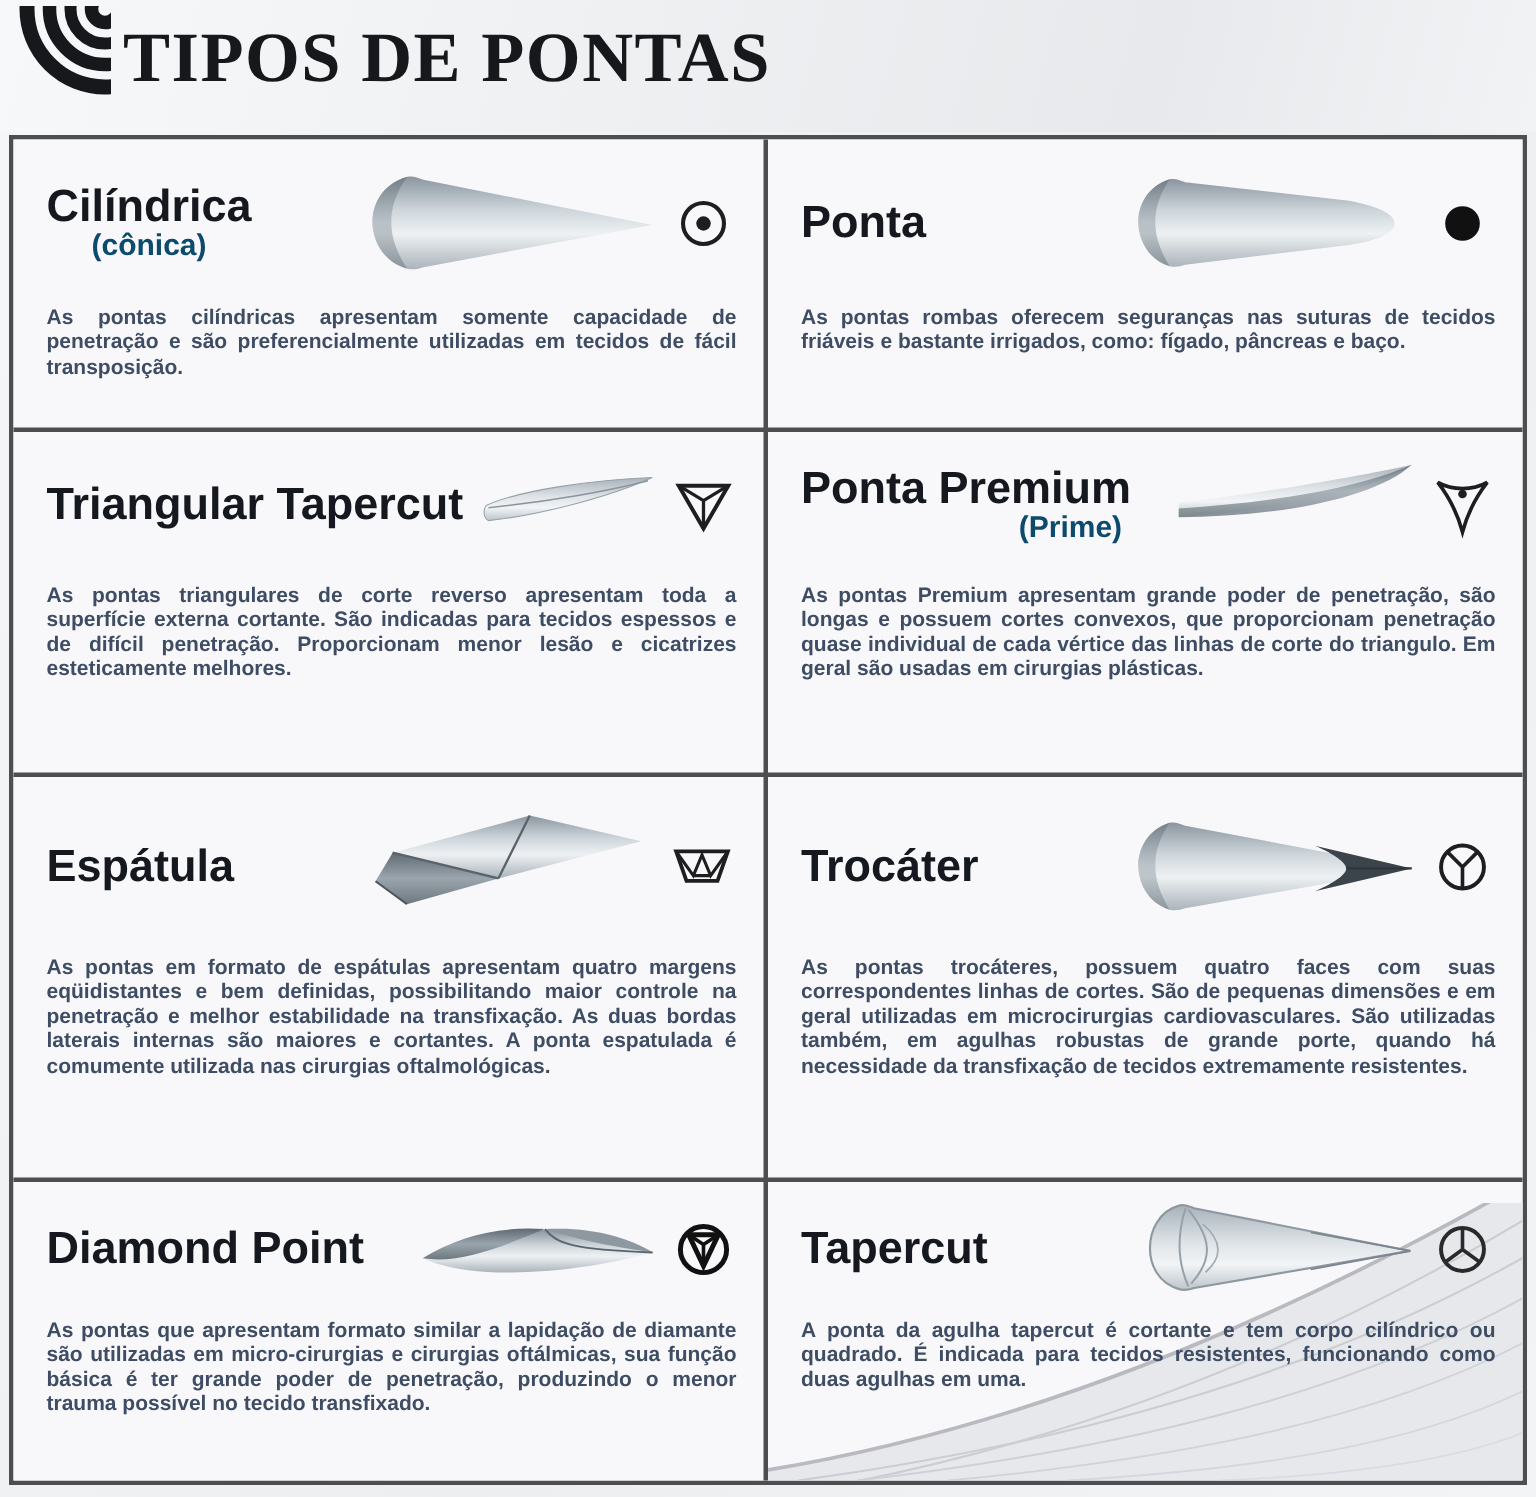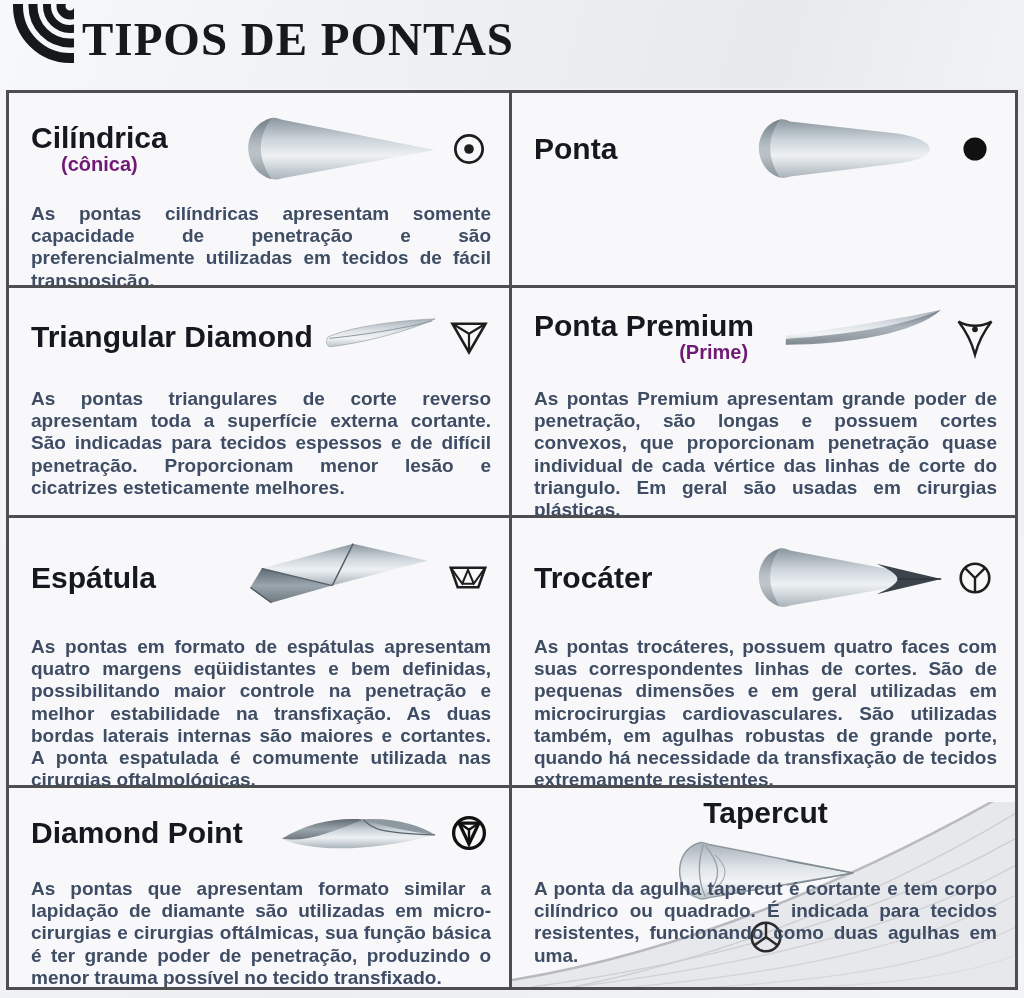--- a/index.html
+++ b/index.html
@@ -33,31 +33,31 @@
   .row{display:contents;}
 
   .cell-top{display:flex;align-items:center;gap:8px;}
   .r1 .cell-top{height:92px;}
   .r2 .cell-top{height:78px;}
   .r3 .cell-top{height:100px;justify-content:flex-end;}
   .r4 .cell-top{height:70px;}
 
   .tblock{flex:0 0 auto;max-width:250px;}
   .tblock h2{margin:0;font-size:30px;font-weight:bold;color:#15181f;letter-spacing:0;line-height:1.02;}
-  .tblock .sub{font-size:20px;font-weight:bold;color:#701a75;line-height:1.1;}
+  .tblock .sub{font-size:20px;font-weight:bold;color:#0c4a6e;line-height:1.1;}
   .sub.ctr{text-align:center;}
   .sub.rgt{text-align:right;padding-right:6px;}
 
   .needle{flex:1 1 auto;display:flex;justify-content:flex-end;align-items:center;min-width:0;}
   .needle svg{display:block;}
   .xsec{flex:0 0 44px;display:flex;justify-content:center;align-items:center;}
 
   .cell p{
     margin:8px 0 0 0;
-    font-size:19px;font-weight:bold;color:#3e4d64;
+    font-size:14px;font-weight:bold;color:#3e4d64;
     line-height:1.17;text-align:justify;
     position:relative;z-index:2;
   }
   .r2 .cell p{margin-top:12px;}
   .r4 .cell p{margin-top:10px;}
 
   
   .wm{position:absolute;left:0;right:0;bottom:0;height:185px;z-index:1;pointer-events:none;}
 
   .defs{position:absolute;width:0;height:0;}
@@ -138,28 +138,29 @@
               <path d="M26,4 C10,9 4,23 4,34 C4,45 10,60 26,65 C30,66 34,65 37,64 L152,50 C172,47 184,42 184,35 C184,28 172,23 152,19 L37,6 C34,5 30,3 26,4 Z" fill="url(#metal)"></path>
               <path d="M26,4 C10,9 4,23 4,34 C4,45 10,60 26,65 C19,53 16,44 16,34 C16,24 19,15 26,4 Z" fill="url(#metalDark)" opacity="0.55"></path>
             </svg>
           </div>
           <div class="xsec">
             <svg width="42" height="42" viewBox="0 0 40 40">
               <circle cx="20" cy="20" r="11" fill="#111111"></circle>
             </svg>
           </div>
         </div>
+        <p>As pontas rombas oferecem seguranças nas suturas de tecidos friáveis e bastante irrigados, como: fígado, pâncreas e baço.</p>
       </section>
     </div>
 
     <div class="row r2">
       <section class="cell cl">
         <div class="cell-top">
           <div class="tblock" style="max-width:290px;">
-            <h2>Triangular Diamond</h2>
+            <h2>Triangular Tapercut</h2>
             <div class="sub ctr"></div>
           </div>
           <div class="needle">
             <svg width="160" height="60" viewBox="0 0 170 60">
               <path d="M10,30 C40,16 110,6 164,4 C120,24 52,40 12,44 C7,41 7,34 10,30 Z" fill="url(#metalLight)" stroke="#98a2aa" stroke-width="1"></path>
               <path d="M12,32 C70,26 126,16 160,7" fill="none" stroke="#8b959d" stroke-width="1.4"></path>
             </svg>
           </div>
           <div class="xsec">
             <svg width="44" height="44" viewBox="0 0 40 40">
@@ -274,21 +275,21 @@
         <svg class="wm" viewBox="0 0 506 185" preserveAspectRatio="none">
           <path d="M0,185 L0,178 C170,150 340,80 506,-15 L506,185 Z" fill="#e7e8eb"></path>
           <path d="M0,178 C170,150 340,80 506,-15" fill="none" stroke="#b9babf" stroke-width="2.5"></path>
           <path d="M0,196 C180,168 350,104 506,10" fill="none" stroke="#cccdd2" stroke-width="1.4"></path>
           <path d="M20,185 C190,162 360,118 506,35" fill="none" stroke="#cccdd2" stroke-width="1.4"></path>
           <path d="M60,185 C220,166 380,132 506,62" fill="none" stroke="#cfd0d5" stroke-width="1.3"></path>
           <path d="M120,185 C260,172 400,148 506,92" fill="none" stroke="#d2d3d8" stroke-width="1.2"></path>
           <path d="M200,185 C320,178 430,162 506,124" fill="none" stroke="#d6d7dc" stroke-width="1.2"></path>
           <path d="M300,185 C380,182 460,172 506,152" fill="none" stroke="#dadbe0" stroke-width="1.1"></path>
         </svg>
-        <div class="cell-top" style="position:relative;z-index:2;flex-direction:column;">
+        <div class="cell-top" style="position:relative;z-index:2;">
           <div class="tblock">
             <h2>Tapercut</h2>
             <div class="sub ctr"></div>
           </div>
           <div class="needle">
             <svg width="185" height="70" viewBox="0 0 195 72">
               <path d="M28,5 C13,9 7,23 7,35 C7,47 13,60 28,64 C31,65 35,64 38,63 L190,37 L38,7 C35,6 31,4 28,5 Z" fill="url(#metalLight)" stroke="#8d98a0" stroke-width="1.5"></path>
               <path d="M32,7 C26,26 26,44 34,62" fill="none" stroke="#96a0a8" stroke-width="1.4"></path>
               <path d="M34,8 C50,28 52,42 36,60" fill="none" stroke="#96a0a8" stroke-width="1.4"></path>
               <path d="M44,18 C58,30 58,42 46,52" fill="none" stroke="#a2acb3" stroke-width="1.2"></path>

